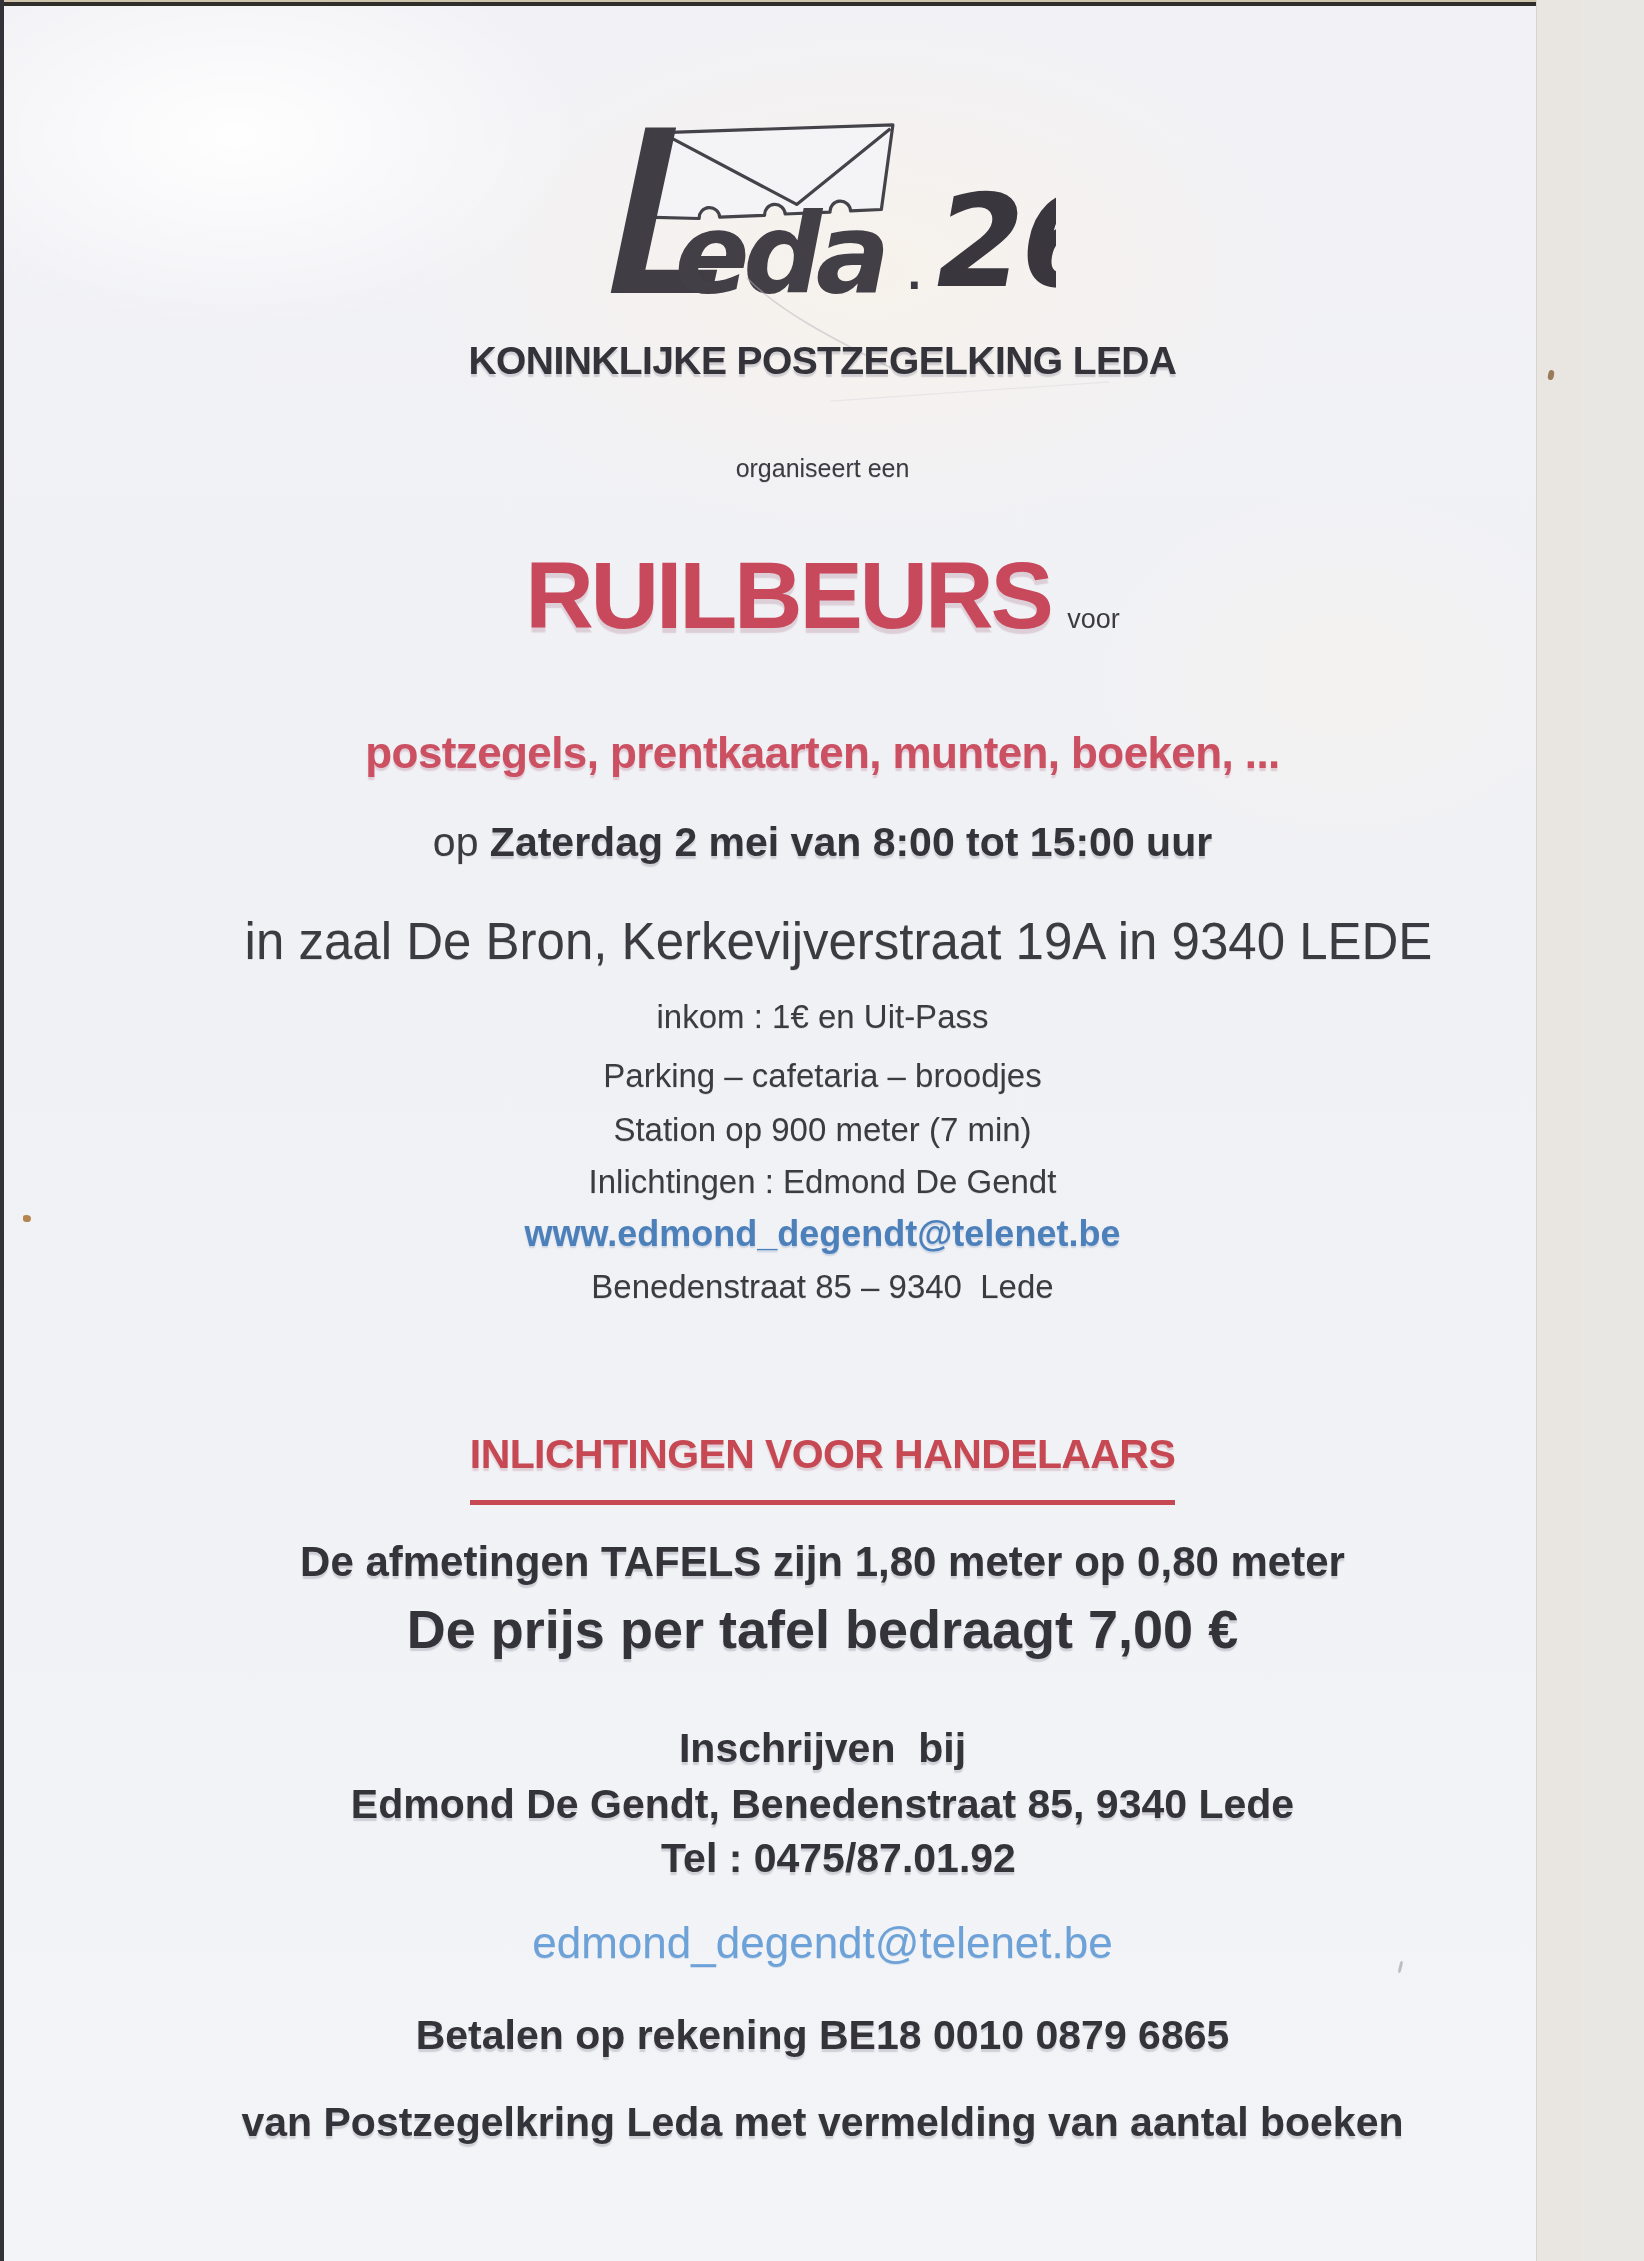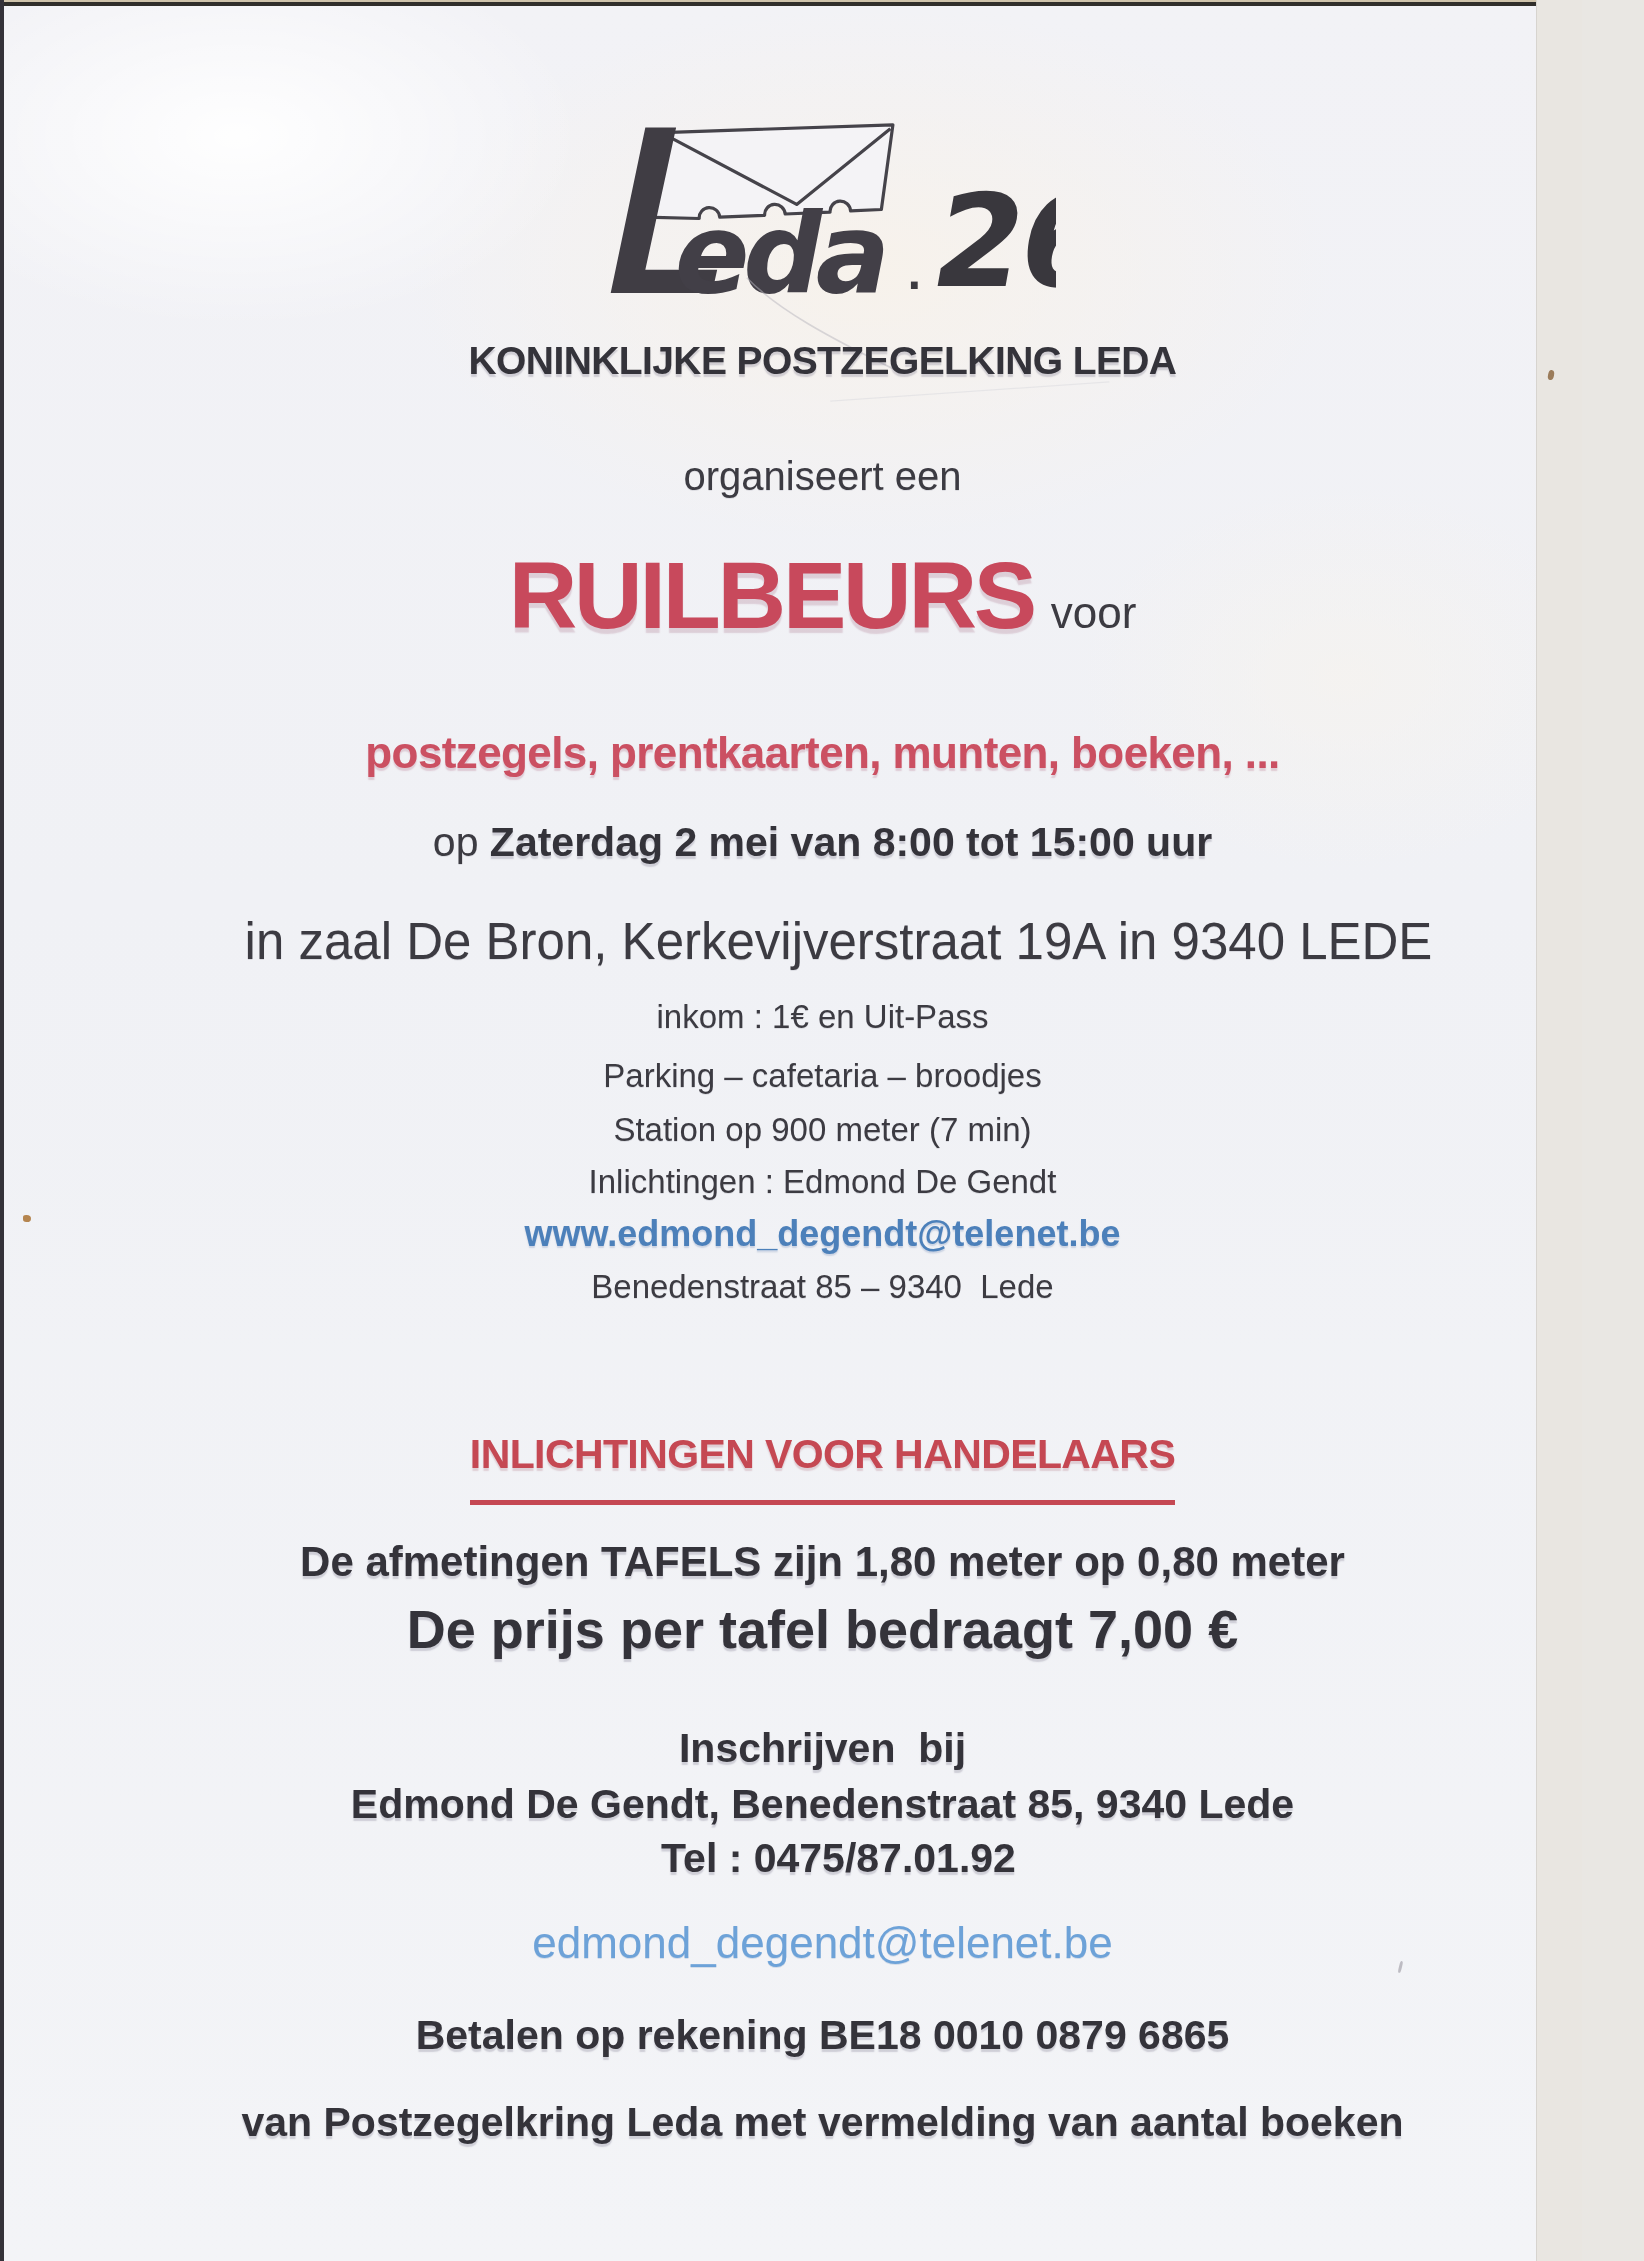--- a/index.html
+++ b/index.html
@@ -15,25 +15,25 @@
   
   .edge-top-beige{position:absolute;top:0;left:0;width:100%;height:1.9px;background:#cfc3ab;}
   .edge-top{position:absolute;top:1.9px;left:0;width:100%;height:4.5px;background:#302e2b;}
   .edge-left{position:absolute;top:0;left:0;width:3.9px;height:100%;background:#343239;}
   .edge-right{position:absolute;top:0;right:0;width:45px;height:100%;background:#e9e6e1;border-left:1.3px solid #d7d4cf;}
   
   .line{position:absolute;left:0;width:1645px;text-align:center;white-space:pre-wrap;}
   .reg{color:var(--ink,#3c3b42);text-shadow:0 1.3px 0.6px rgba(122,120,138,.18);}
   .bld{color:var(--ink_bold,#34333a);font-weight:bold;text-shadow:0 2.6px 1.3px rgba(104,100,122,.26);}
   .l-club       {top:339px; font-size:39px; letter-spacing:-0.6px;}
-  .l-intro      {top:454px; font-size:40px;}
+  .l-intro      {top:454px; font-size:25px;}
   .l-title      {top:541px;}
   .l-title .big {font-size:95px;font-weight:bold;letter-spacing:-3.2px;color:var(--red_title,#c8495c);
                  text-shadow:0 4.5px 1.3px rgba(150,80,110,.22);}
-  .l-title .suf {font-size:44px;color:var(--ink,#3c3b42);margin-left:16.7px;}
+  .l-title .suf {font-size:27px;color:var(--ink,#3c3b42);margin-left:16.7px;}
   .l-items      {top:728px;font-size:44px;font-weight:bold;letter-spacing:-0.6px;color:var(--red_items,#cb5062);
                  text-shadow:0 3.2px 1.3px rgba(170,90,120,.25);}
   .l-date       {top:819px;font-size:41px;}
   .l-venue      {top:912px;font-size:51px;padding-left:16px;}
   .l-entry      {top:998px;font-size:33px;}
   .l-fac        {top:1057px;font-size:33px;}
   .l-station    {top:1111px;font-size:33px;}
   .l-contact    {top:1163px;font-size:33px;}
   .l-web        {top:1213px;font-size:36px;font-weight:bold;color:var(--blue_bold,#4c80ba);
                  text-shadow:0 1.9px 1.3px rgba(90,120,170,.25);}

